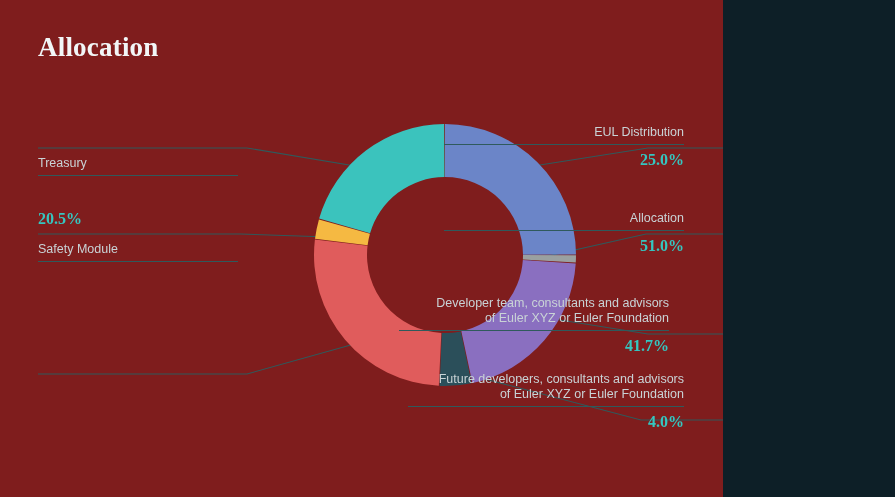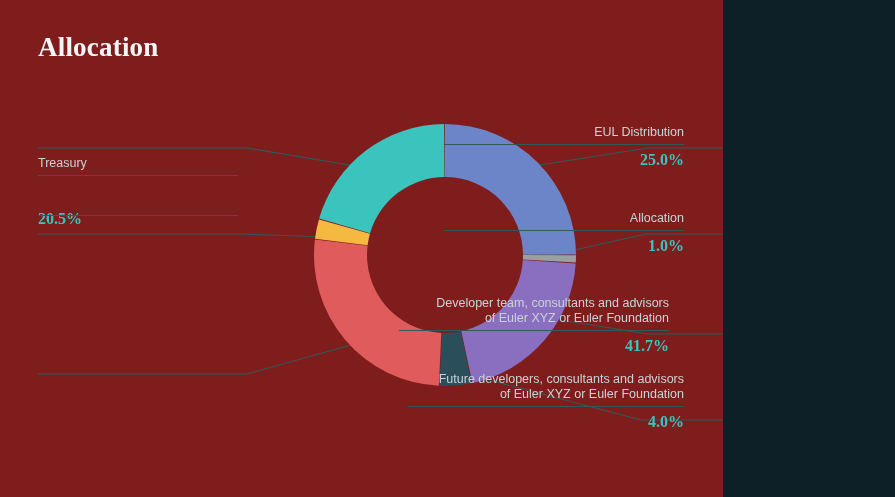--- a/index.html
+++ b/index.html
@@ -112,34 +112,35 @@
     </g>
   </svg>
 
   <div class="callout left" style="left:38px; top:125px; width:200px;">
     <div class="cl-name">Treasury</div>
     <div class="cl-rule"></div>
     <div class="cl-value">20.5%</div>
   </div>
 
   <div class="callout left" style="left:38px; top:211px; width:200px;">
+    <div class="cl-name">Safety Module</div>
     <div class="cl-rule"></div>
   </div>
 
 
   <div class="callout right" style="right:39px; top:125px; width:240px;">
     <div class="cl-name">EUL Distribution</div>
     <div class="cl-rule"></div>
     <div class="cl-value">25.0%</div>
   </div>
 
   <div class="callout right" style="right:39px; top:211px; width:240px;">
     <div class="cl-name">Allocation</div>
     <div class="cl-rule"></div>
-    <div class="cl-value">1.0%</div>
+    <div class="cl-value">51.0%</div>
   </div>
 
   <div class="callout right" style="right:54px; top:296px; width:270px;">
     <div class="cl-name">Developer team, consultants and advisors
 of Euler XYZ or Euler Foundation</div>
     <div class="cl-rule"></div>
     <div class="cl-value">41.7%</div>
   </div>
 
   <div class="callout right" style="right:39px; top:372px; width:276px;">

